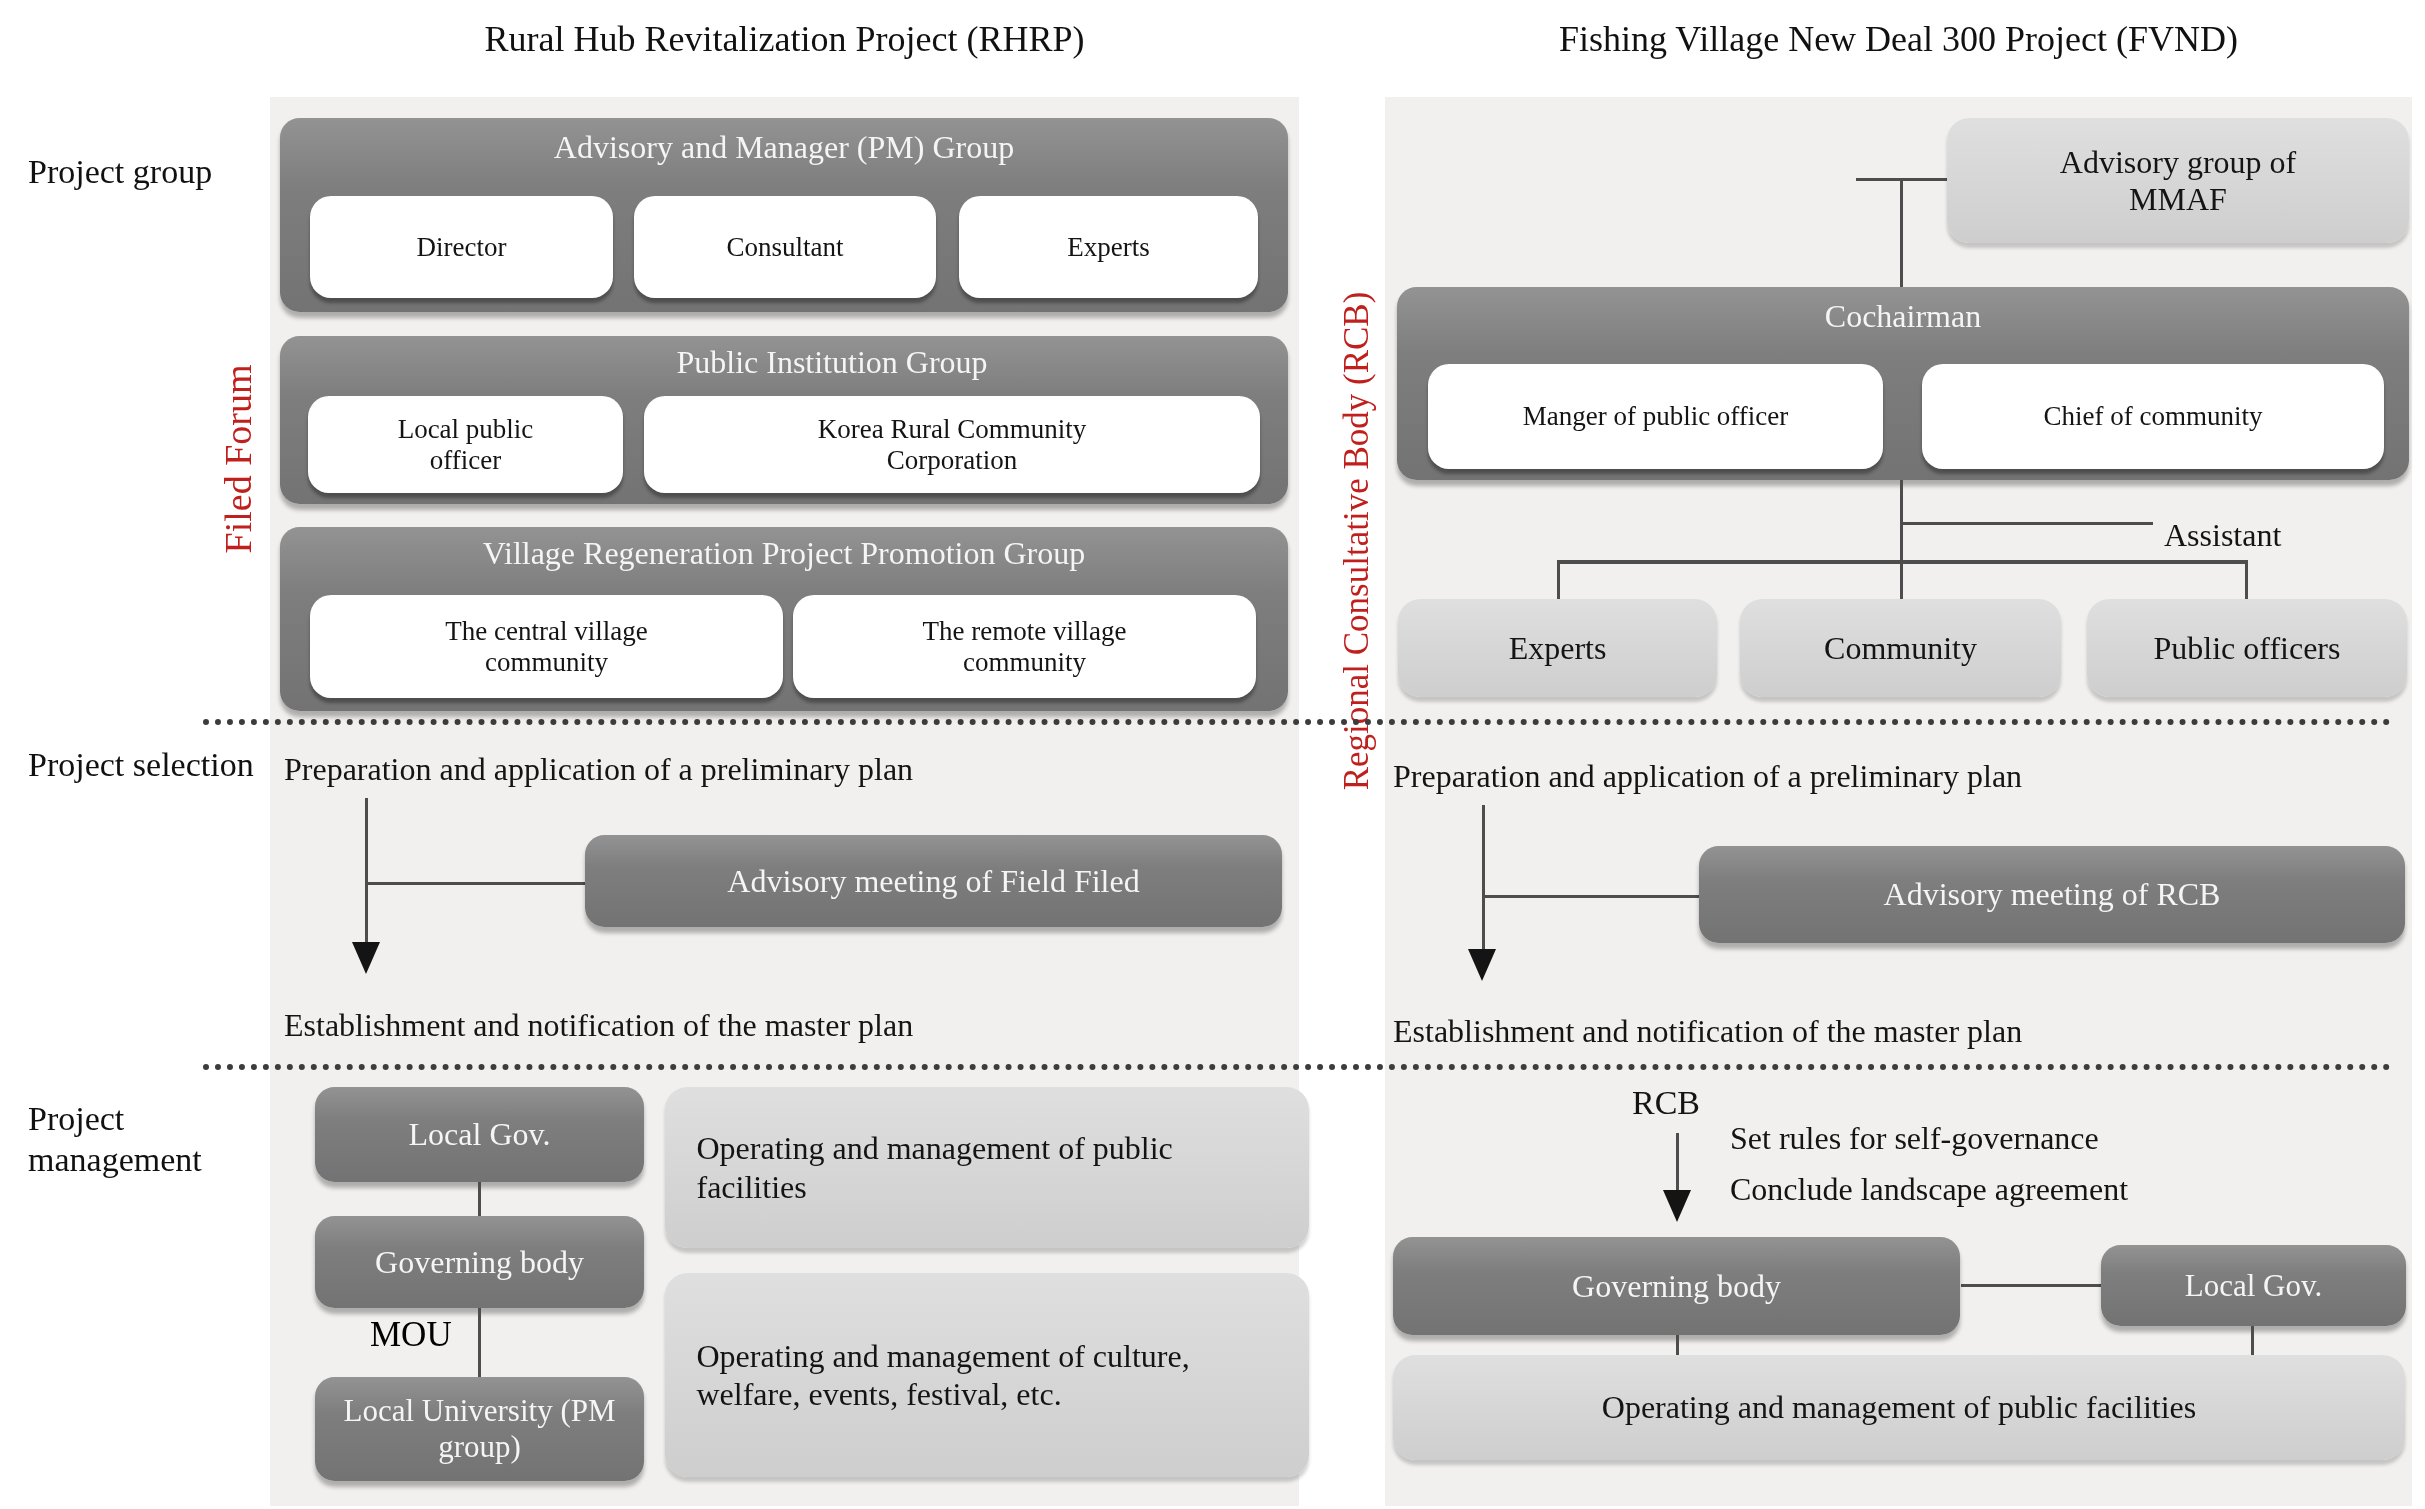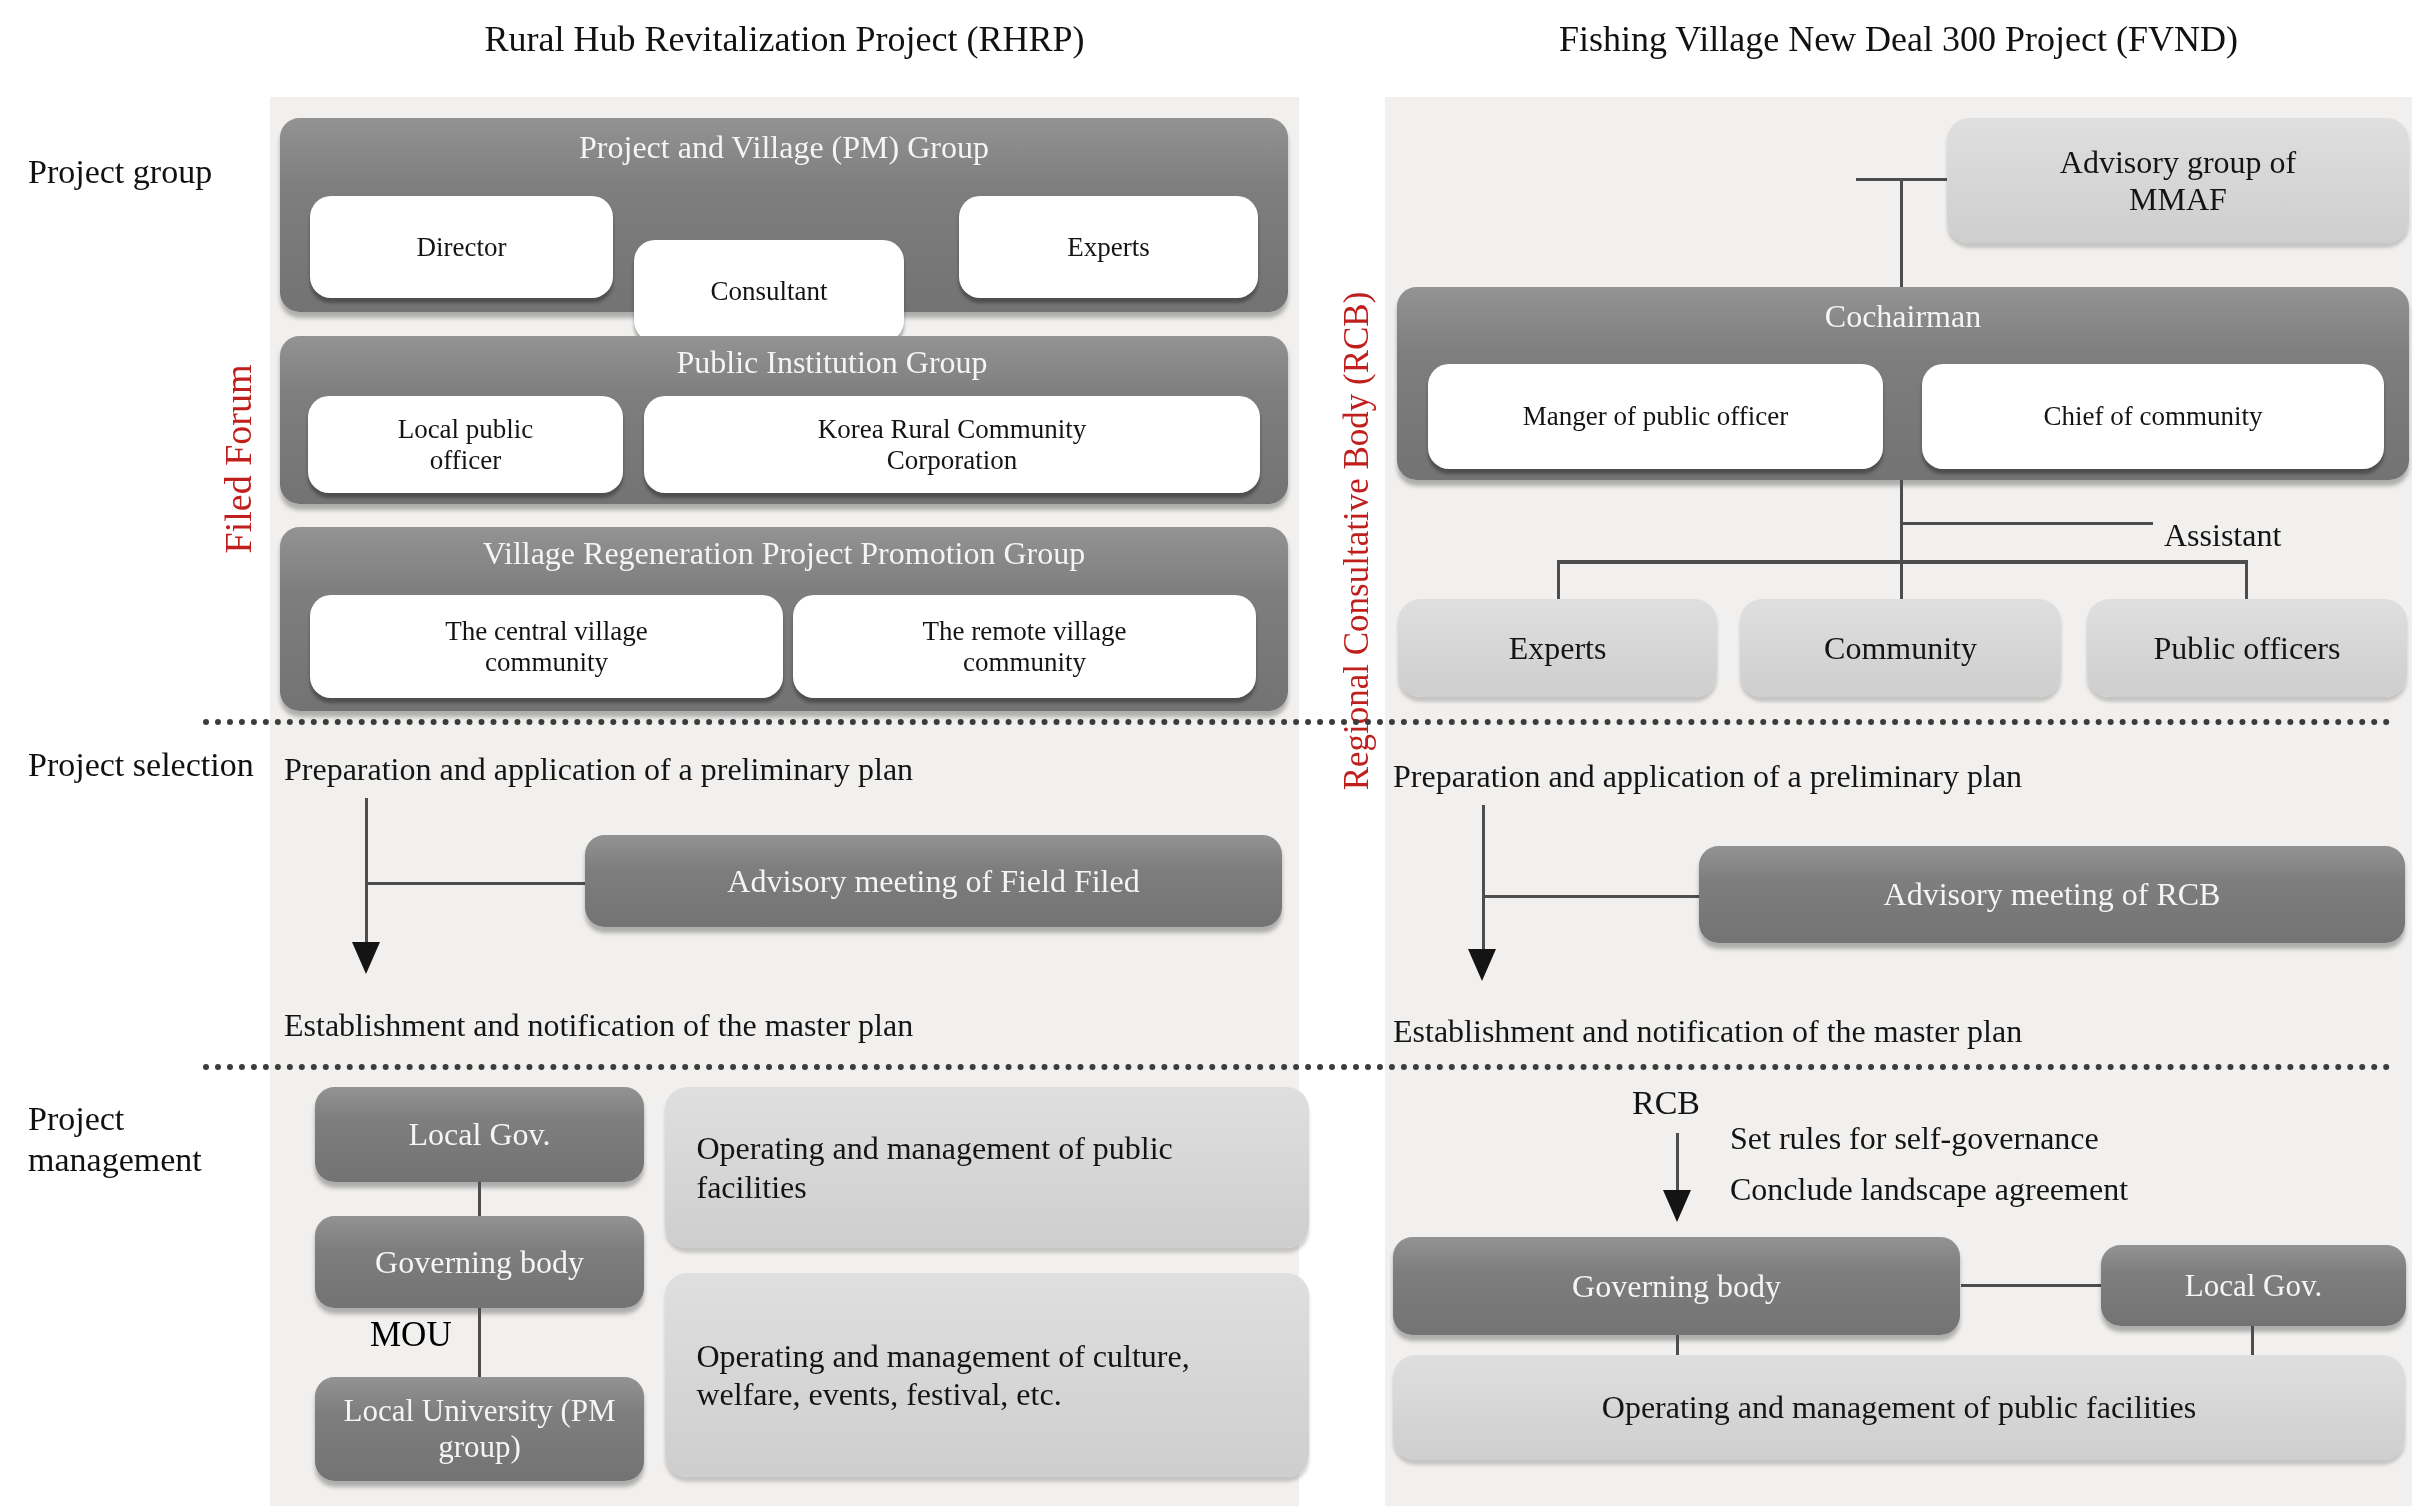--- a/index.html
+++ b/index.html
@@ -45,26 +45,26 @@
   <div class="rowlabel" style="left:28px;top:744px;width:231px;">Project selection</div>
   <div class="rowlabel" style="left:28px;top:1098px;width:273px;">Project management</div>
 
   <div class="vtext" style="left:238px;top:459px;font-size:38px;">Filed Forum</div>
   <div class="vtext" style="left:1357px;top:541px;font-size:35px;">Regional Consultative Body (RCB)</div>
 
   <div class="dotted" style="left:203px;top:719px;width:2188px;"></div>
   <div class="dotted" style="left:203px;top:1064px;width:2188px;"></div>
 
   <div class="darkbox" style="left:280px;top:118px;width:1008px;height:194px;">
-    <div class="hdr nowrap">Project and Village (PM) Group</div>
+    <div class="hdr nowrap">Advisory and Manager (PM) Group</div>
   </div>
   <div class="whitebox" style="left:310px;top:196px;width:303px;height:102px;">
     <span>Director</span>
   </div>
-  <div class="whitebox" style="left:634px;top:196px;width:270px;height:102px;margin-top:44px;">
+  <div class="whitebox" style="left:634px;top:196px;width:302px;height:102px;">
     <span>Consultant</span>
   </div>
   <div class="whitebox" style="left:959px;top:196px;width:299px;height:102px;">
     <span>Experts</span>
   </div>
 
   <div class="darkbox" style="left:280px;top:336px;width:1008px;height:168px;">
     <div class="hdr nowrap" style="padding-top:8.4px;padding-left:48px;">Public Institution Group</div>
   </div>
   <div class="whitebox" style="left:308px;top:396px;width:315px;height:97px;">

